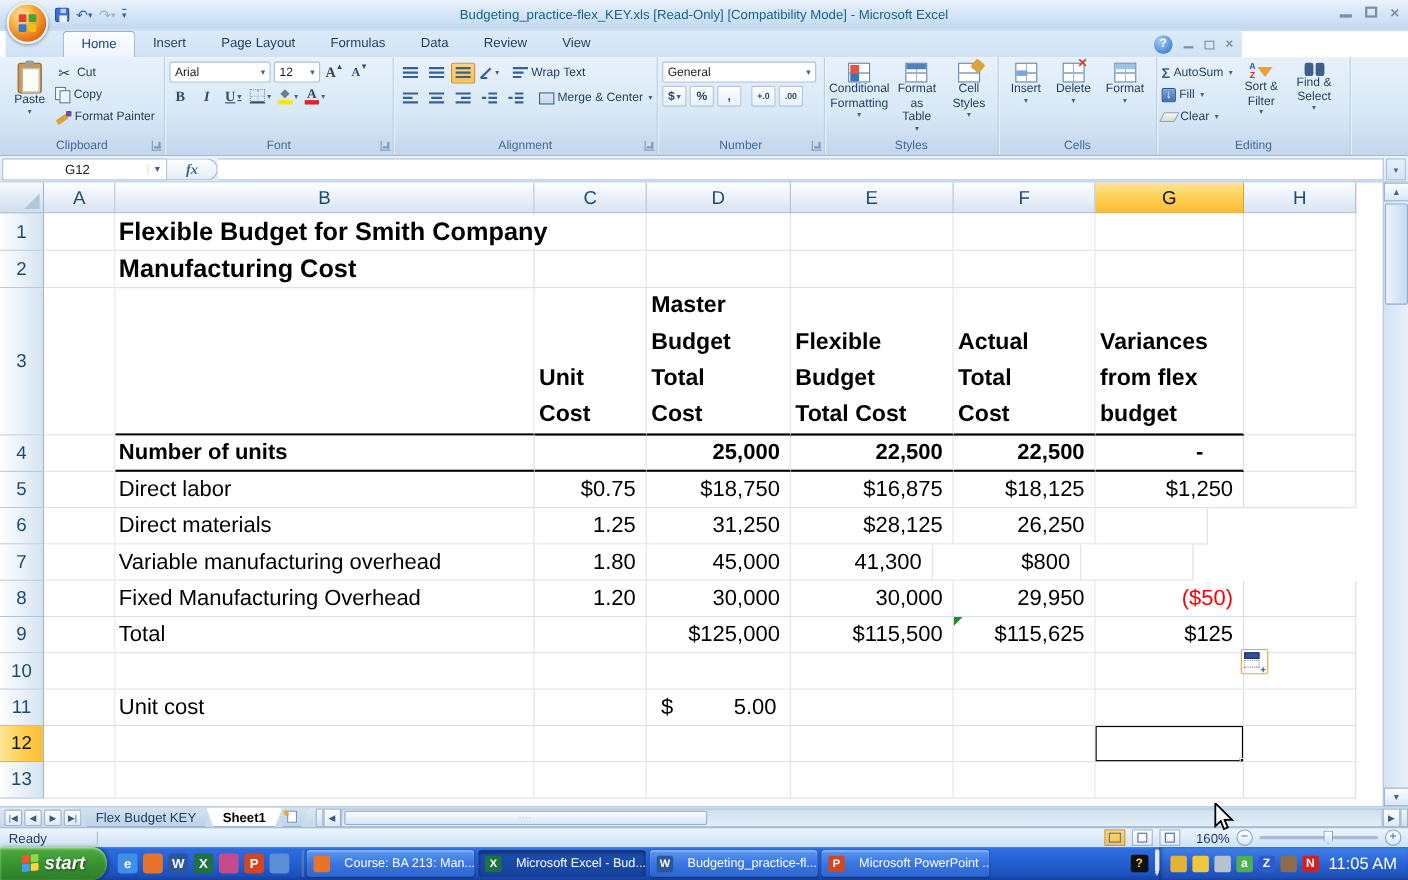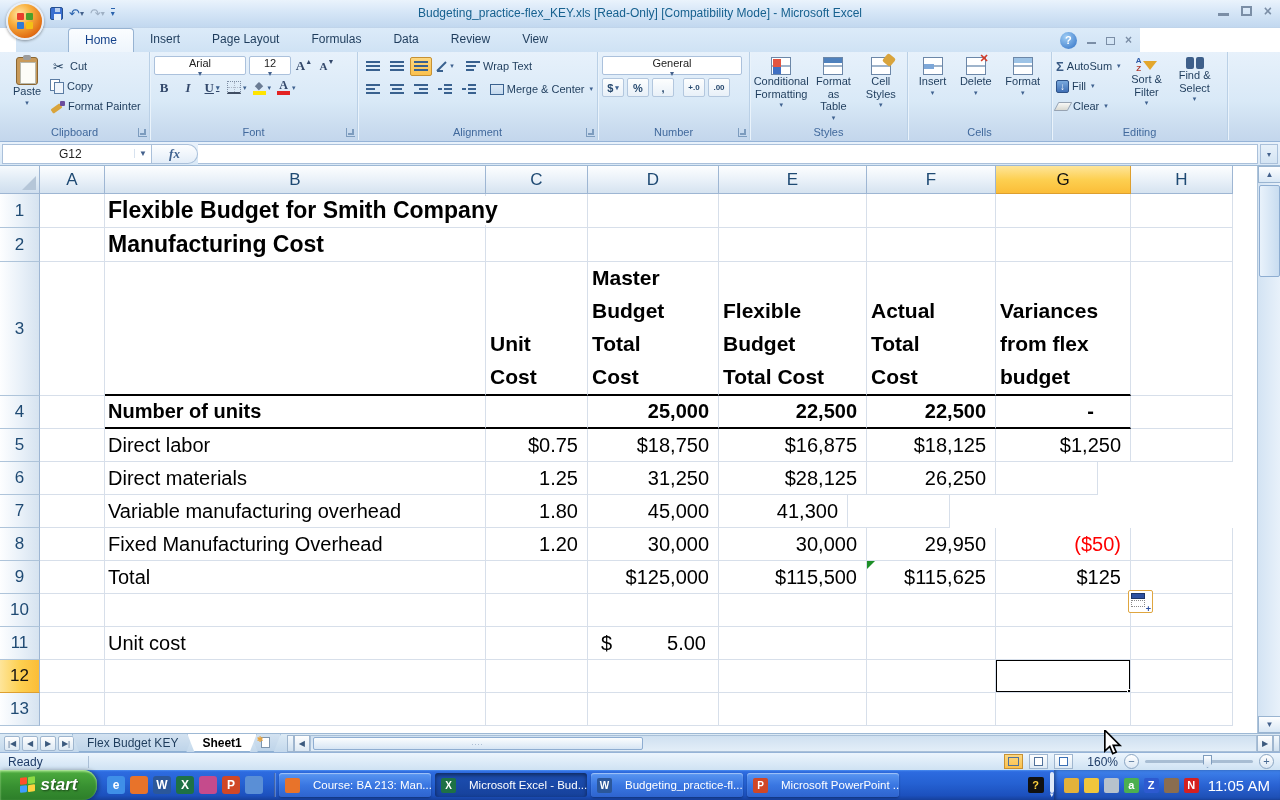--- a/index.html
+++ b/index.html
@@ -27,21 +27,21 @@
   .floppy:after { content:""; position:absolute; left:4px; top:0; width:5px; height:4px; background:#bcd0ee; }
   .dis { color:#9fb0c4 !important; }
   .qat-dd { font-size:8px; color:#44618c; }
   .titletext { position:absolute; left:0; right:0; top:6px; text-align:center; font-size:12px; color:#17618f; }
   .winctl { position:absolute; right:8px; top:6px; display:flex; gap:12px; align-items:center; }
   .wmin { width:11px; height:9px; border-bottom:3px solid #7b8ea6; }
   .wrest { width:11px; height:10px; border:2px solid #7b8ea6; position:relative; }
   .wclose { color:#7b8ea6; font-size:14px; font-weight:bold; line-height:10px; }
 
   
-  .tabrow { position:absolute; left:16px; top:28px; width:1124px; height:24px;
+  .tabrow { position:absolute; left:5px; top:28px; width:1124px; height:24px;
     background:linear-gradient(#dcebf9,#cfe2f4); }
   .rtabs { position:absolute; left:52px; top:0; display:flex; height:24px; }
   .rtab { padding:4px 16px 0 16px; font-size:12px; color:#1e3c5c; height:24px; }
   .rtab.active { background:linear-gradient(#fbfdff,#eef5fc); border:1px solid #97b3d2; border-bottom:none;
     border-radius:4px 4px 0 0; color:#15428b; }
   .tabrow-right { position:absolute; right:8px; top:4px; display:flex; gap:10px; align-items:center; }
   .helporb { width:17px; height:17px; border-radius:50%; background:radial-gradient(circle at 35% 30%, #9ecdf5, #2f6fc4);
     color:#fff; font-size:11px; font-weight:bold; text-align:center; line-height:17px; }
   .smin { width:9px; height:7px; border-bottom:2px solid #7b8ea6; }
   .srest { width:9px; height:8px; border:1.5px solid #7b8ea6; }
@@ -73,21 +73,21 @@
   .copyic { position:relative; width:14px; height:15px; }
   .copyic i { position:absolute; width:10px; height:12px; background:#fff; border:1px solid #5b7ca3; }
   .copyic i:first-child { left:0; top:0; }
   .copyic i:last-child { left:4px; top:3px; background:#eef4fb; }
   .brushic { width:15px; height:15px; position:relative; }
   .brushic:before { content:""; position:absolute; left:1px; top:7px; width:11px; height:5px; background:#d9a43c; transform:rotate(-35deg); border-radius:1px; }
   .brushic:after { content:""; position:absolute; right:0; top:2px; width:5px; height:5px; background:#6b4d9e; border-radius:1px; }
 
   
   .combo { background:#fff; border:1px solid #abc1dc; border-radius:2px; font-size:11px; color:#222;
-    display:flex; align-items:center; height:19px; padding:0 4px; justify-content:space-between;flex-direction:column; }
+    display:flex; align-items:center; height:19px; padding:0 4px; justify-content:space-between; }
   .fbtn { min-width:20px; height:19px; border:1px solid transparent; border-radius:2px; display:inline-flex;
     align-items:center; justify-content:center; font-size:13px; color:#33486b; }
   .fserif { font-family:"Liberation Serif", serif; font-weight:bold; }
   .ubar { text-decoration:underline; }
   .colorbar { display:flex; flex-direction:column; align-items:center; line-height:10px; }
   .colorbar .bar { width:13px; height:4px; margin-top:1px; }
   .borderic { width:14px; height:13px; border:1px dotted #7e8ea4; border-bottom:2px solid #404e63; position:relative; }
   .borderic:before { content:""; position:absolute; left:50%; top:0; bottom:0; border-left:1px dotted #aeb9c9; }
   .borderic:after { content:""; position:absolute; top:50%; left:0; right:0; border-top:1px dotted #aeb9c9; }
 
@@ -695,20 +695,21 @@
       </div>
       <div class="grow" style="height: 33px;">
         <div class="rhd">7</div>
         <div class="cell" style="width: 65px;"></div>
         <div class="cell label" style="width: 381px;">
           <span class="labtext">Variable manufacturing overhead</span>
         </div>
         <div class="cell num" style="width: 102px;">1.80</div>
         <div class="cell num" style="width: 131px;">45,000</div>
         <div class="cell num" style="width: 129px;">41,300</div>
+        <div class="cell num" style="width: 135px;">$800</div>
         <div class="cell" style="width: 102px;"></div>
       </div>
       <div class="grow" style="height: 33px;">
         <div class="rhd">8</div>
         <div class="cell" style="width: 65px;"></div>
         <div class="cell label" style="width: 381px;">
           <span class="labtext">Fixed Manufacturing Overhead</span>
         </div>
         <div class="cell num" style="width: 102px;">1.20</div>
         <div class="cell num" style="width: 131px;">30,000</div>

